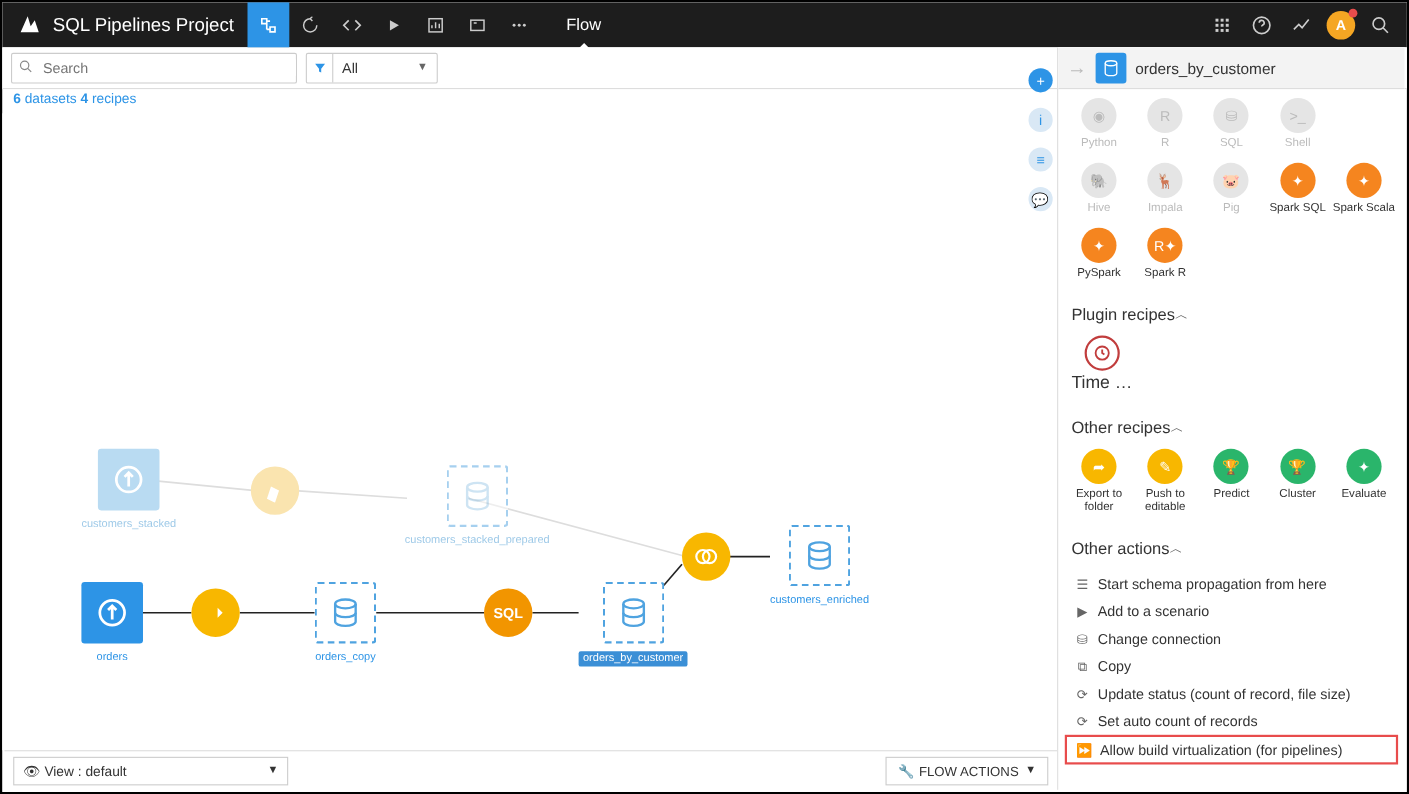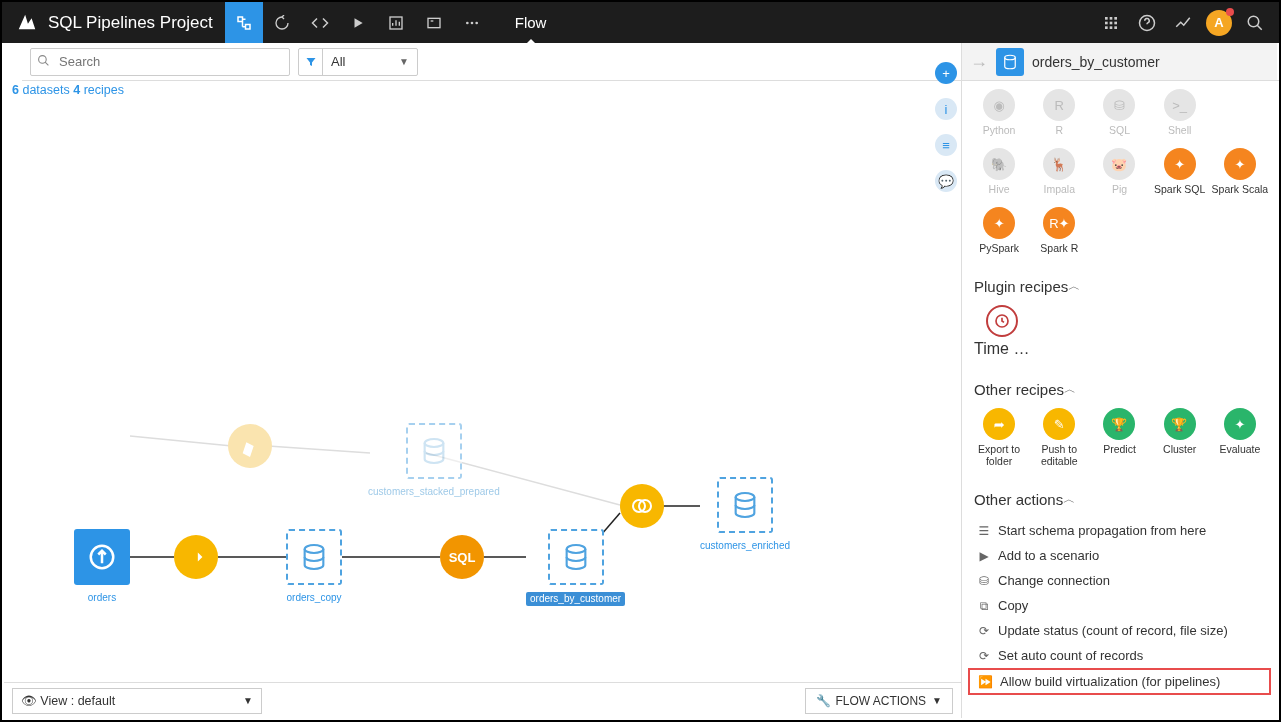--- a/index.html
+++ b/index.html
@@ -12,21 +12,21 @@
 .topbar .nav-icon { width: 38px; height: 41px; display: flex; align-items: center; justify-content: center; color: #ccc; cursor: pointer; }
 .topbar .nav-icon.active { background: #2d94e6; color: #fff; }
 .topbar .flow-label { margin-left: 24px; font-size: 15px; color: #fff; position: relative; }
 .topbar .flow-label::after { content: ''; position: absolute; bottom: -13px; left: 50%; transform: translateX(-50%); border: 5px solid transparent; border-bottom-color: #fff; }
 .topbar .spacer { flex: 1; }
 .topbar .right-icon { width: 36px; height: 41px; display: flex; align-items: center; justify-content: center; color: #ccc; cursor: pointer; }
 .topbar .avatar { width: 26px; height: 26px; border-radius: 50%; background: #f5a623; color: #fff; display: flex; align-items: center; justify-content: center; font-size: 13px; font-weight: 600; position: relative; margin: 0 5px; }
 .topbar .avatar::after { content: ''; position: absolute; top: -2px; right: -2px; width: 8px; height: 8px; background: #e84c4c; border-radius: 50%; }
 
 
-.toolbar { height: 38px; border-bottom: 1px solid #ddd; display: flex; align-items: center; padding: 0 8px; background: #fff; margin-left: 20px; }
+.toolbar { height: 38px; border-bottom: 1px solid #ddd; display: flex; align-items: center; padding: 0 8px; background: #fff; }
 .search-wrap { display: flex; align-items: center; border: 1px solid #ccc; border-radius: 2px; height: 28px; width: 260px; }
 .search-wrap .s-icon { width: 24px; text-align: center; color: #888; }
 .search-wrap input { border: 0; outline: 0; flex: 1; font-size: 13px; padding: 0 4px; }
 .filter-wrap { display: flex; align-items: center; border: 1px solid #ccc; border-radius: 2px; height: 28px; width: 120px; margin-left: 8px; }
 .filter-wrap .f-icon { width: 24px; text-align: center; color: #2d94e6; border-right: 1px solid #ccc; height: 100%; display: flex; align-items: center; justify-content: center; }
 .filter-wrap .f-label { flex: 1; padding: 0 8px; }
 .filter-wrap .f-caret { padding: 0 8px; color: #666; font-size: 10px; }
 .toolbar .spacer { flex: 1; }
 .tb-btn { border: 1px solid #ccc; border-radius: 2px; height: 28px; padding: 0 10px; display: flex; align-items: center; background: #fff; cursor: pointer; margin-left: 8px; font-size: 12.5px; }
 .tb-btn .caret { margin-left: 6px; font-size: 10px; }
@@ -227,20 +227,29 @@
     <line x1="266" y1="343" x2="368" y2="350" stroke="#ddd" stroke-width="1.5"></line>
     <line x1="424" y1="350" x2="618" y2="402" stroke="#ddd" stroke-width="1.5"></line>
     <line x1="128" y1="454" x2="172" y2="454" stroke="#222" stroke-width="1.5"></line>
     <line x1="216" y1="454" x2="284" y2="454" stroke="#222" stroke-width="1.5"></line>
     <line x1="340" y1="454" x2="438" y2="454" stroke="#222" stroke-width="1.5"></line>
     <line x1="482" y1="454" x2="524" y2="454" stroke="#222" stroke-width="1.5"></line>
     <line x1="580" y1="454" x2="618" y2="410" stroke="#222" stroke-width="1.5"></line>
     <line x1="660" y1="403" x2="698" y2="403" stroke="#222" stroke-width="1.5"></line>
   </svg>
 
+  <div class="node" style="left:72px;top:305px">
+    <div class="sq faded-blue">
+        <svg width="30" height="30" viewBox="0 0 24 24" fill="none" stroke="#fff" stroke-width="2">
+          <circle cx="12" cy="12" r="9"></circle>
+          <path d="M12 17V7M9 10l3-3 3 3"></path>
+        </svg>
+      </div>
+    <div class="lbl faded">customers_stacked</div>
+  </div>
   <div class="node" style="left:226px;top:321px">
     <div class="rec faded-yellow">
         <svg width="22" height="22" viewBox="0 0 24 24" fill="#fff">
           <path d="M4 20l4-12 8 4-4 12z"></path>
         </svg>
       </div>
   </div>
   <div class="node" style="left:72px;top:426px">
     <div class="sq solid-blue">
         <svg width="30" height="30" viewBox="0 0 24 24" fill="none" stroke="#fff" stroke-width="2">

